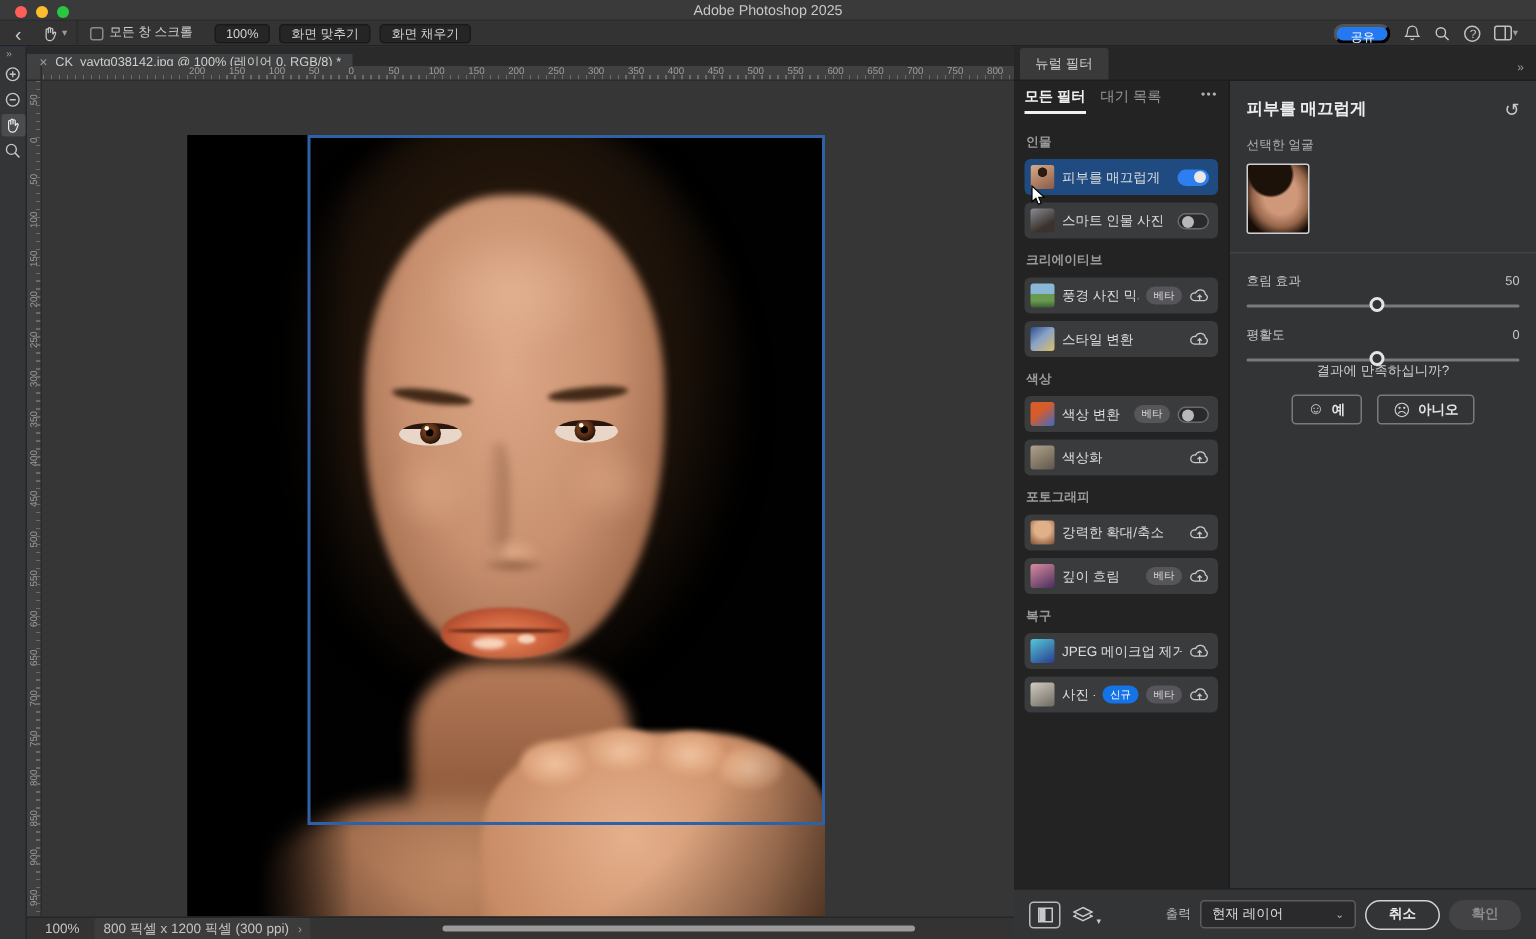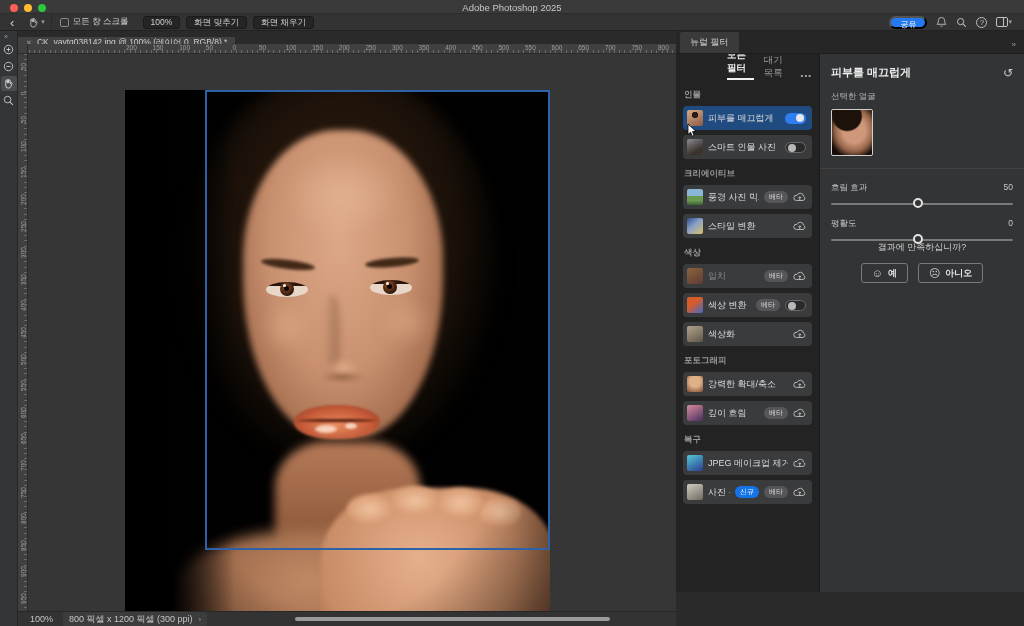--- a/index.html
+++ b/index.html
@@ -138,21 +138,21 @@
   
   .nfpanel { position:absolute; right:0; top:31px; width:348px; bottom:0; background:#2a2a2a; }
   .nf-tabrow { position:absolute; left:0; top:0; right:0; height:23px; background:#262626;
     border-bottom:1px solid #1e1e1e; display:flex; align-items:flex-end; }
   .nf-tab { background:#3a3a3a; color:#d0d0d0; font-size:9px; padding:4px 10px 4px 10px;
     margin-left:4px; border-radius:2px 2px 0 0; }
   .nf-collapse { margin-left:auto; color:#9a9a9a; font-size:8px; padding:0 8px 4px 0; }
   .nf-body { position:absolute; left:0; top:23px; right:0; bottom:34px; display:flex; }
   .nf-list { width:144px; background:#232323; border-right:1px solid #1c1c1c; padding:0 7px;
     overflow:hidden; }
-  .nf-listtabs { display:flex; align-items:flex-end; gap:10px; height:26px; padding-top:4px;margin-left:44px; }
+  .nf-listtabs { display:flex; align-items:flex-start; gap:10px; height:26px; padding-top:4px; }
   .nf-ltab { font-size:9.5px; color:#9a9a9a; }
   .nf-ltab.act { color:#f0f0f0; font-weight:bold; border-bottom:2px solid #f0f0f0; padding-bottom:3px; }
   .nf-menu { margin-left:auto; color:#b0b0b0; font-size:8px; letter-spacing:1px; }
   .nf-sec-title { font-size:8.5px; color:#9a9a9a; font-weight:bold; margin:9px 1px 5px; }
   .nf-item { display:flex; align-items:center; height:24px; background:#3a3b3d; border-radius:4px;
     margin-bottom:5px; padding:0 6px 0 4px; gap:5px; }
   .nf-item.sel { background:#1f4b80; }
   .nf-item.dis .lbl { color:#8a8a8a; }
   .nf-item.dis .thumb { opacity:.55; }
   .thumb { width:16px; height:16px; border-radius:2px; flex:none; }
@@ -454,31 +454,20 @@
                 <span class="cloudbtn">
                   <svg width="13" height="10" viewBox="0 0 15 11">
                     <path d="M4 9.5a3 3 0 1 1 .7-5.9A3.9 3.9 0 0 1 12.2 4.6 2.6 2.6 0 0 1 11.6 9.5Z" fill="none" stroke="#c9c9c9" stroke-width="1"></path>
                     <path d="M7.8 9.3V5.4M6.2 6.8 7.8 5.2l1.6 1.6" fill="none" stroke="#c9c9c9" stroke-width="1"></path>
                   </svg>
                 </span>
               </div>
             </div>
             <div class="nf-sec">
               <div class="nf-sec-title">색상</div>
-              <div class="nf-item dis">
-                <span class="thumb t-match"></span>
-                <span class="lbl">일치</span>
-                <span class="badge gray">베타</span>
-                <span class="cloudbtn">
-                  <svg width="13" height="10" viewBox="0 0 15 11">
-                    <path d="M4 9.5a3 3 0 1 1 .7-5.9A3.9 3.9 0 0 1 12.2 4.6 2.6 2.6 0 0 1 11.6 9.5Z" fill="none" stroke="#c9c9c9" stroke-width="1"></path>
-                    <path d="M7.8 9.3V5.4M6.2 6.8 7.8 5.2l1.6 1.6" fill="none" stroke="#c9c9c9" stroke-width="1"></path>
-                  </svg>
-                </span>
-              </div>
               <div class="nf-item">
                 <span class="thumb t-ctrans"></span>
                 <span class="lbl">색상 변환</span>
                 <span class="badge gray">베타</span>
                 <span class="toggle off">
                   <i></i>
                 </span>
               </div>
               <div class="nf-item">
                 <span class="thumb t-colorize"></span>
@@ -580,20 +569,41 @@
             </button>
             <button class="fb-btn">
               <span class="fi">☹</span>
               <span>아니오</span>
             </button>
           </div>
         </div>
       </div>
     </div>
 
+    <div class="nf-footer">
+      <span class="cmp-btn">
+        <span class="cmp-glyph"></span>
+      </span>
+      <span class="layers-ico">
+        <svg width="14" height="12" viewBox="0 0 14 12">
+            <path d="M7 1 13 4 7 7 1 4Z" fill="none" stroke="#c9c9c9" stroke-width="1"></path>
+            <path d="M2.5 6 1 6.8 7 9.8 13 6.8 11.5 6" fill="none" stroke="#c9c9c9" stroke-width="1"></path>
+          </svg>
+        <span class="dd">▾</span>
+      </span>
+      <span class="out-group">
+        <span class="out-label">출력</span>
+        <span class="out-select">
+          <span class="v">현재 레이어</span>
+          <span class="c">⌄</span>
+        </span>
+        <button class="btn-cancel">취소</button>
+        <button class="btn-ok">확인</button>
+      </span>
+    </div>
   </div>
 
   <div class="cursor">
     <svg width="11" height="15" viewBox="0 0 11 15">
         <path d="M1 1 L1 11.5 L3.6 9.2 L5.2 13.2 L7.1 12.4 L5.5 8.6 L9 8.4 Z" fill="#fff" stroke="#000" stroke-width=".8"></path>
       </svg>
   </div>
 </div>
 
 </body></html>

